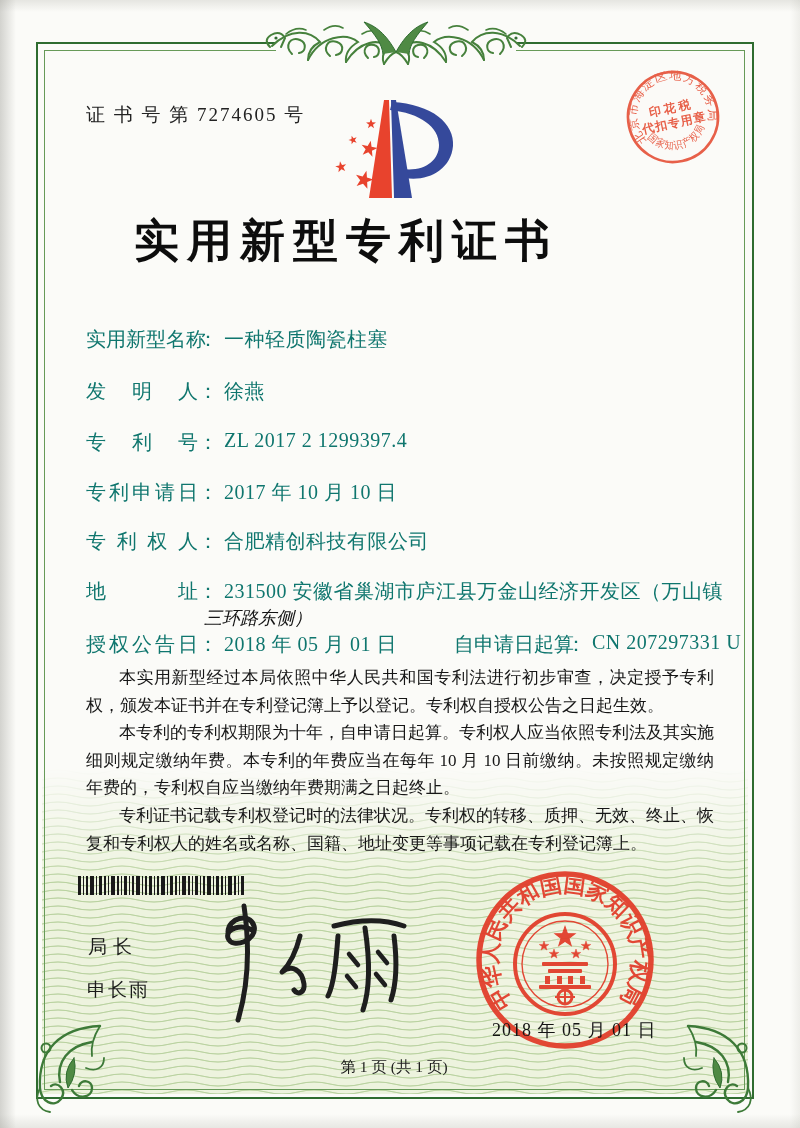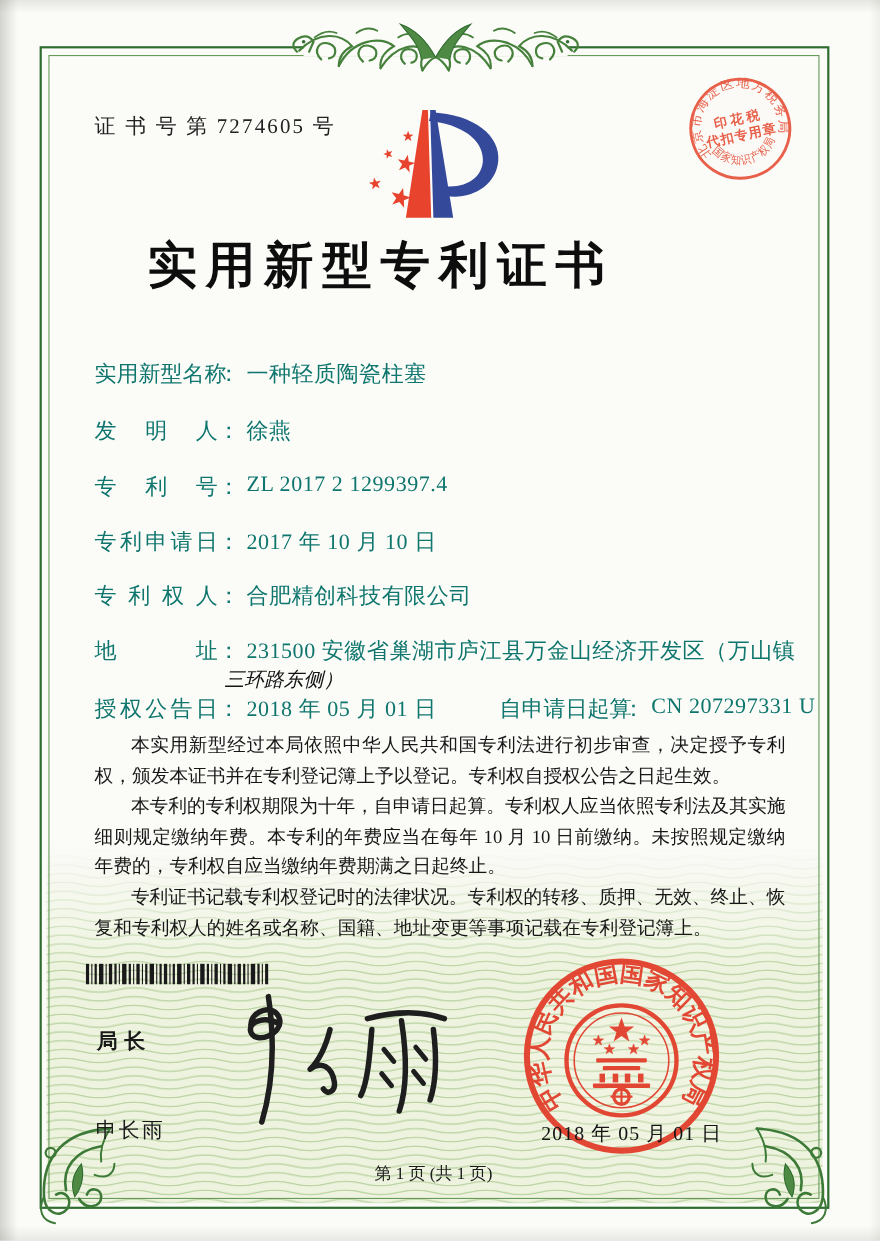--- a/index.html
+++ b/index.html
@@ -35,22 +35,22 @@
     vertical-align:top;}
   .row .colon{display:inline-block;vertical-align:top;}
   .row .val{display:inline-block;padding-left:6px;vertical-align:top;letter-spacing:.5px;}
   .addr2{position:absolute;left:204px;top:606px;font-size:18px;color:#131313;font-style:italic;}
   .grant2{position:absolute;left:368px;top:0;}
   
   .bodytext{left:86px;top:664px;width:628px;font-size:17px;line-height:27.6px;
     color:#161616;text-align:justify;}
   .bodytext p{margin:0;text-indent:33px;}
   
-  .sig-title{left:88px;top:934px;font-size:19px;color:#1a1a1a;letter-spacing:6px;font-weight:bold;}
-  .sig-name{left:87px;top:977px;font-size:19px;color:#1a1a1a;letter-spacing:2px;margin-top:38px;}
+  .sig-title{left:88px;top:934px;font-size:19px;color:#1a1a1a;letter-spacing:6px;}
+  .sig-name{left:87px;top:977px;font-size:19px;color:#1a1a1a;letter-spacing:2px;}
   
   .seal-date{left:492px;top:1018px;font-size:18px;color:#141414;letter-spacing:1px;white-space:nowrap;}
   .footer{left:36px;top:1057px;width:716px;text-align:center;font-size:15.5px;color:#1c1c1c;}
 </style>
 </head>
 <body>
 
 <div class="paper"></div>
 
 <svg class="abs" style="left:42px;top:768px;" width="706" height="326" viewBox="0 0 706 326">

